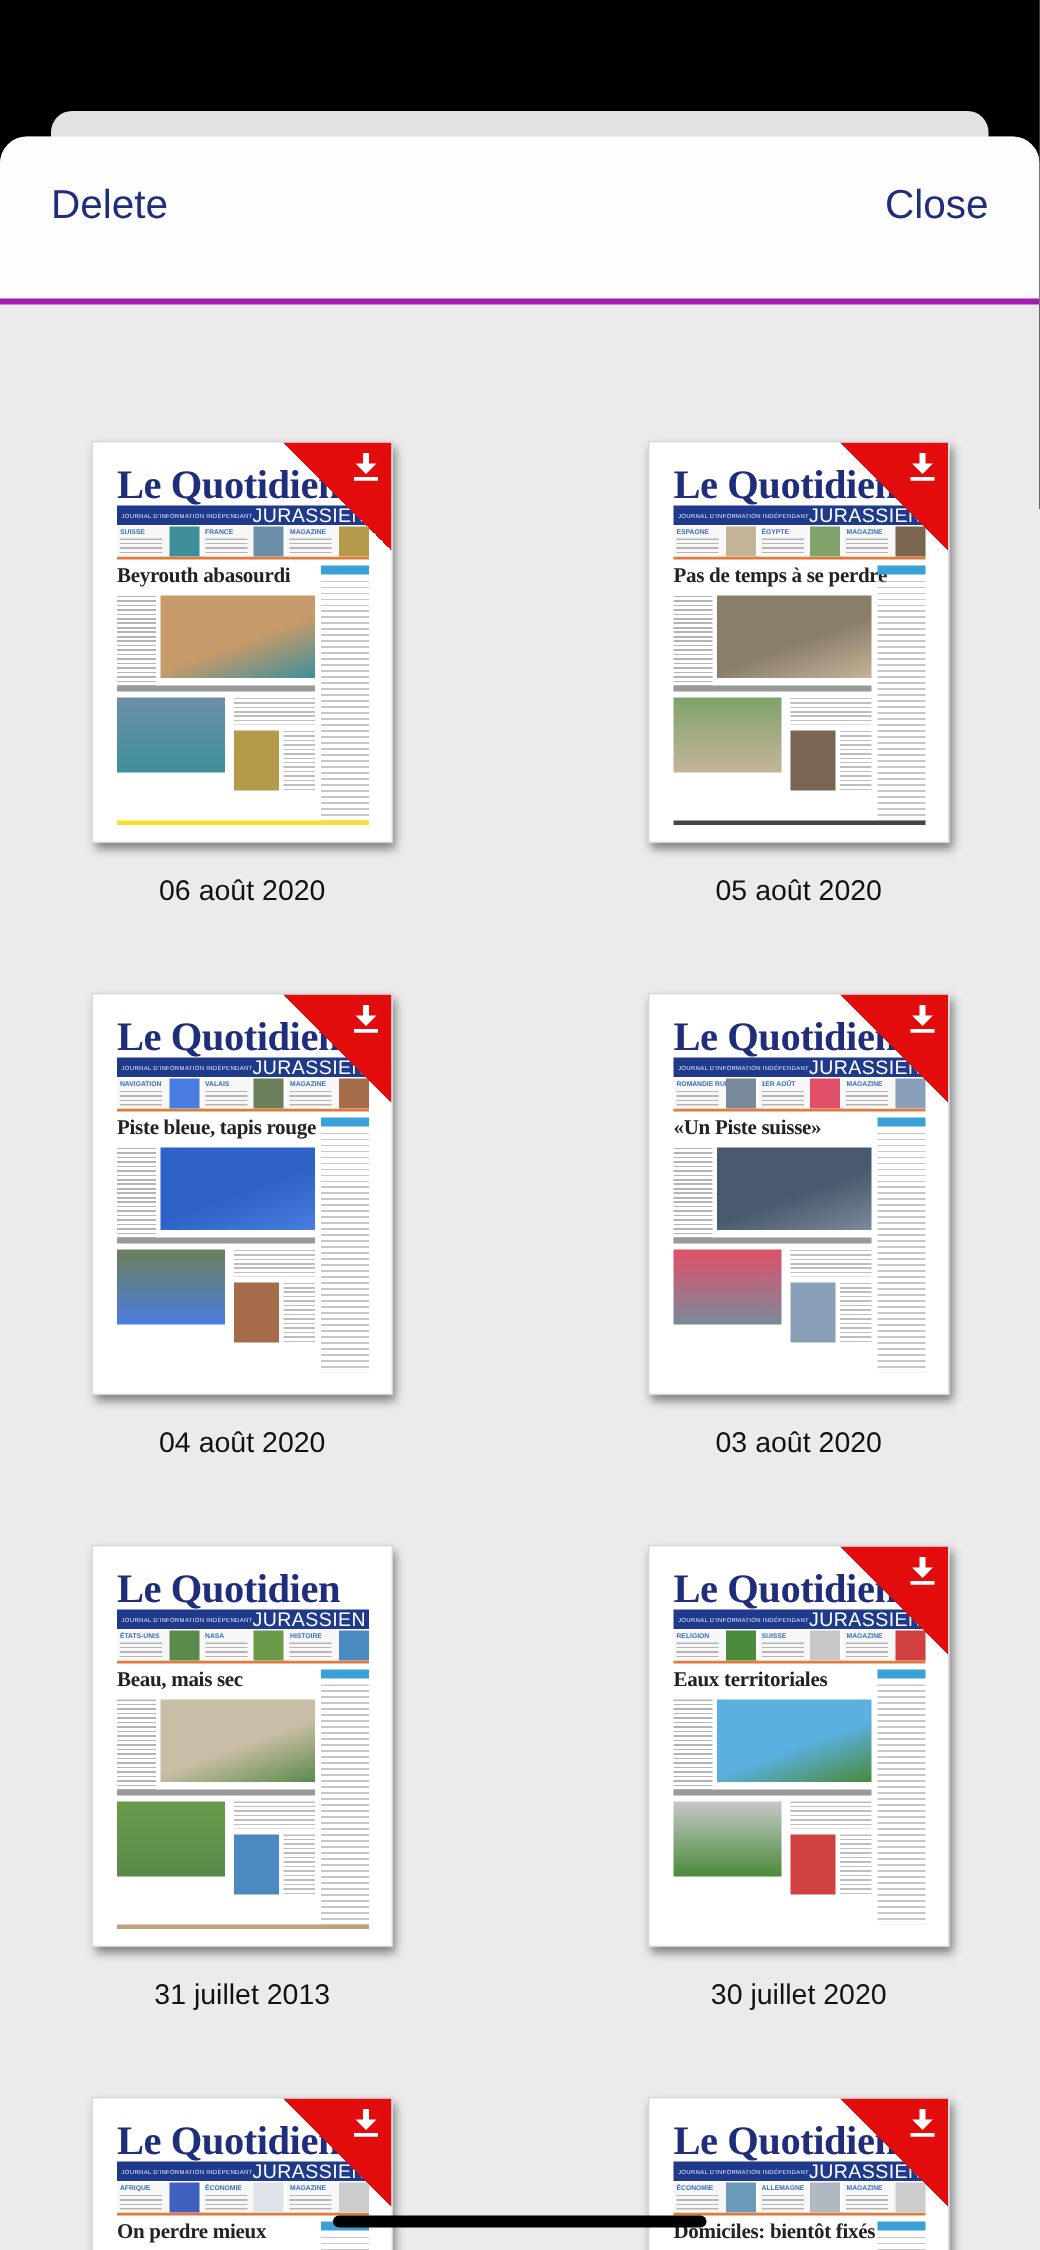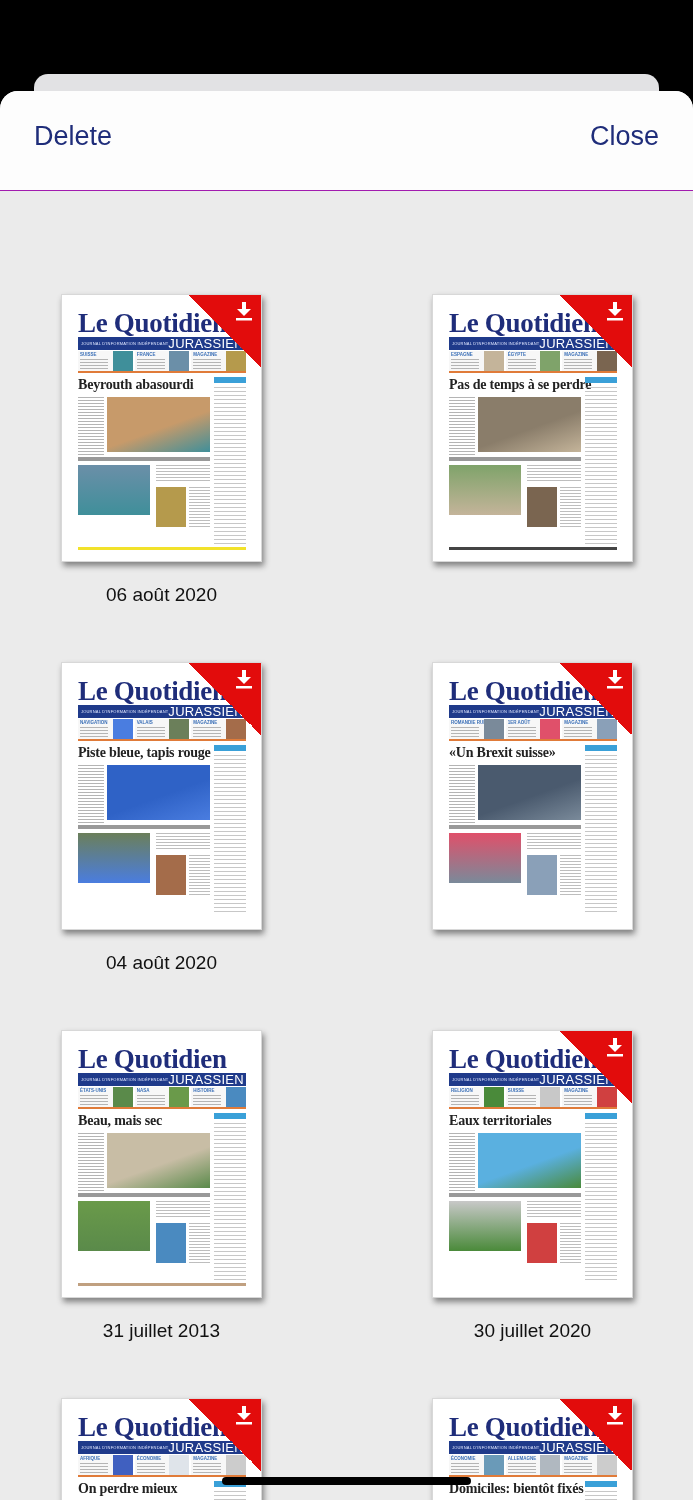--- a/index.html
+++ b/index.html
@@ -8,22 +8,22 @@
 
   .back-sheet {
     position: absolute; left: 34px; top: 74px; width: 625px; height: 40px;
     background: #e2e2e4; border-radius: 14px 14px 0 0;
   }
   .sheet {
     position: absolute; left: 0; top: 91px; width: 693px; height: 1409px;
     background: #ebebeb; border-radius: 18px 18px 0 0; overflow: hidden;
   }
   .navbar {
-    position: relative; height: 100px; background: #fdfdfd;
-    border-bottom: 1px solid #a21caf;
+    position: relative; height: 112px; background: #fdfdfd;
+    border-bottom: 4px solid #a21caf;
   }
   .nav-btn {
     position: absolute; top: 30px; font-size: 27px; color: #1f2d7a;
     cursor: pointer;
   }
   .nav-btn.left { left: 34px; }
   .nav-btn.right { right: 34px; font-weight: normal; }
   .nav-title {
     position: absolute; top: 30px; left: 0; right: 0; text-align: center;
     font-size: 27px; font-weight: bold; color: #000;
@@ -236,20 +236,21 @@
       <div class="txt3"></div>
       <div class="footbar" style="background: rgb(68, 68, 68);"></div>
       <div class="badge">
         <svg width="18" height="20" viewBox="0 0 18 20">
           <rect x="7" y="1" width="4" height="8" fill="#fff"></rect>
           <polygon points="2,8 16,8 9,15" fill="#fff"></polygon>
           <rect x="1" y="17" width="16" height="2.5" fill="#fff"></rect>
         </svg>
       </div>
     </div>
+    <div class="date">05 août 2020</div>
   </div>
       <div class="cell" style="left: 61px; top: 478px;">
     <div class="cover">
       <div class="masthead">
         <div class="mast-title">Le Quotidien</div>
         <div class="mast-band">
           <span class="tag">JOURNAL D'INFORMATION INDÉPENDANT</span>
           <span class="jur">JURASSIEN</span>
         </div>
       </div>
@@ -312,41 +313,42 @@
               <span class="cat t1">1ER AOÛT</span>
               <div class="lines"></div>
               <div class="img i1" style="background: rgb(224, 80, 106);"></div>
             </div>
         <div class="teaser">
               <span class="cat t2">MAGAZINE</span>
               <div class="lines"></div>
               <div class="img i2" style="background: rgb(138, 160, 184);"></div>
             </div>
       </div>
-      <div class="headline">«Un Brexit suisse»</div>
+      <div class="headline">«Un Piste suisse»</div>
       <div class="bodytxt"></div>
       <div class="mainimg" style="background: linear-gradient(160deg, rgb(74, 90, 110) 0%, rgb(74, 90, 110) 55%, rgb(122, 138, 154) 100%);"></div>
       <div class="sidecol">
             <div class="hdr"></div>
             <div class="txt"></div>
           </div>
       <div class="sub-head"></div>
       <div class="img2" style="background: linear-gradient(rgb(224, 80, 106), rgb(122, 138, 154));"></div>
       <div class="txt2"></div>
       <div class="img3" style="background: rgb(138, 160, 184);"></div>
       <div class="txt3"></div>
       <div class="footbar" style="background: rgb(255, 255, 255);"></div>
       <div class="badge">
         <svg width="18" height="20" viewBox="0 0 18 20">
           <rect x="7" y="1" width="4" height="8" fill="#fff"></rect>
           <polygon points="2,8 16,8 9,15" fill="#fff"></polygon>
           <rect x="1" y="17" width="16" height="2.5" fill="#fff"></rect>
         </svg>
       </div>
     </div>
+    <div class="date">03 août 2020</div>
   </div>
       <div class="cell" style="left: 61px; top: 846px;">
     <div class="cover">
       <div class="masthead">
         <div class="mast-title">Le Quotidien</div>
         <div class="mast-band">
           <span class="tag">JOURNAL D'INFORMATION INDÉPENDANT</span>
           <span class="jur">JURASSIEN</span>
         </div>
       </div>

